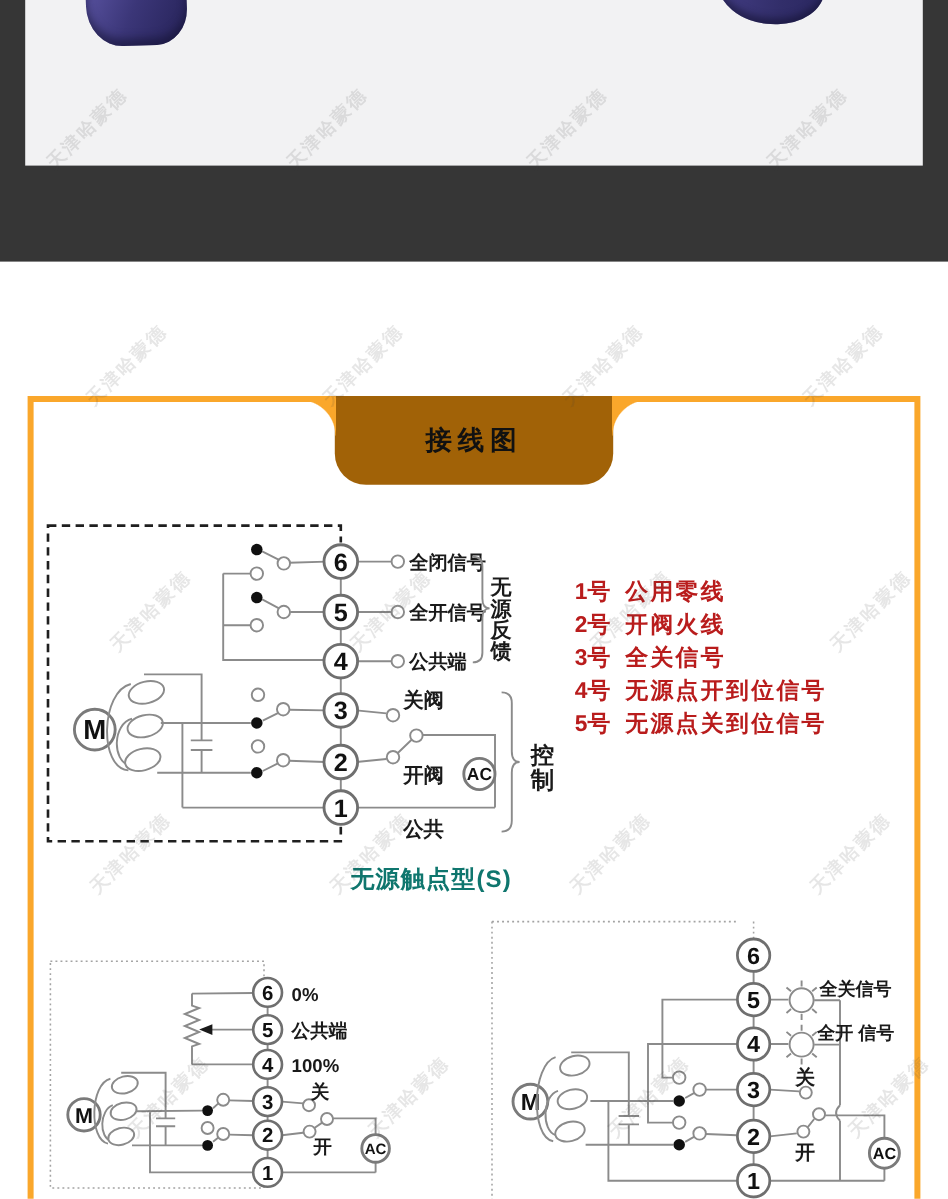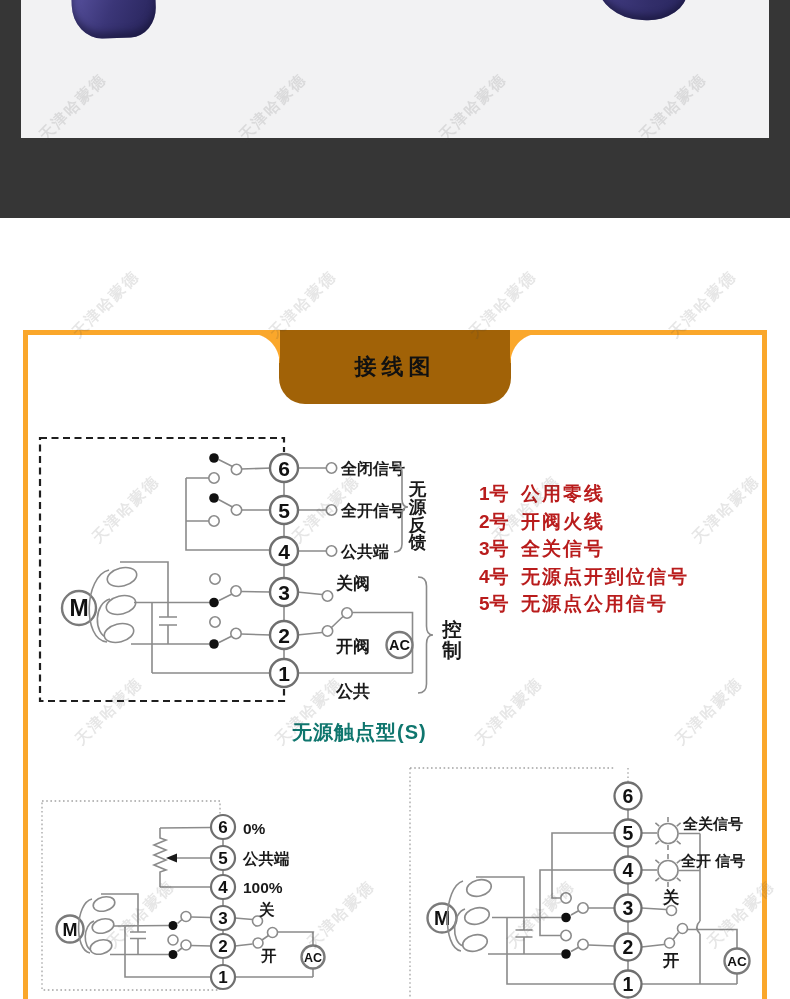--- a/index.html
+++ b/index.html
@@ -97,21 +97,21 @@
       <div class="row">
           <span class="num">3号</span>
           <span class="desc">全关信号</span>
         </div>
       <div class="row">
           <span class="num">4号</span>
           <span class="desc">无源点开到位信号</span>
         </div>
       <div class="row">
           <span class="num">5号</span>
-          <span class="desc">无源点公用信号</span>
+          <span class="desc">无源点关到位信号</span>
         </div>
     </div>
 
     <div class="caption">无源触点型(S)</div>
 
     <svg class="diagram-svg" width="734" height="700" viewBox="28 335 734 700">
 
       <g>
         <rect class="dashbox" x="40" y="438" width="244" height="263" stroke-dasharray="7 4.5"></rect>
         <line x1="284" y1="452" x2="284" y2="689" stroke="#ffffff" stroke-width="5"></line>

